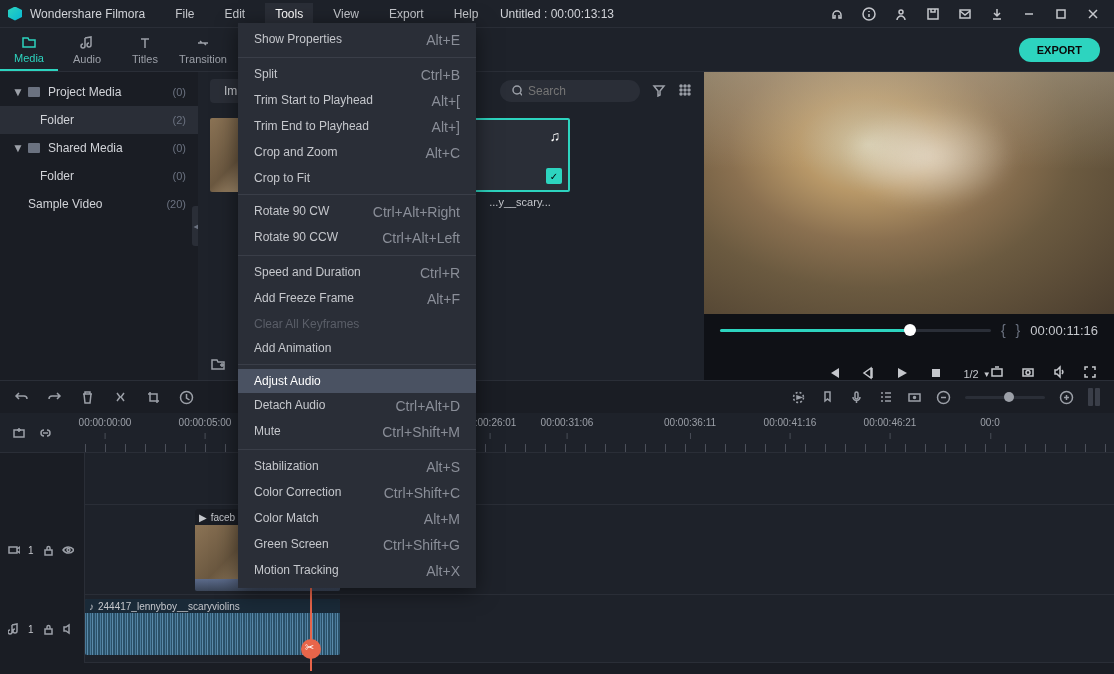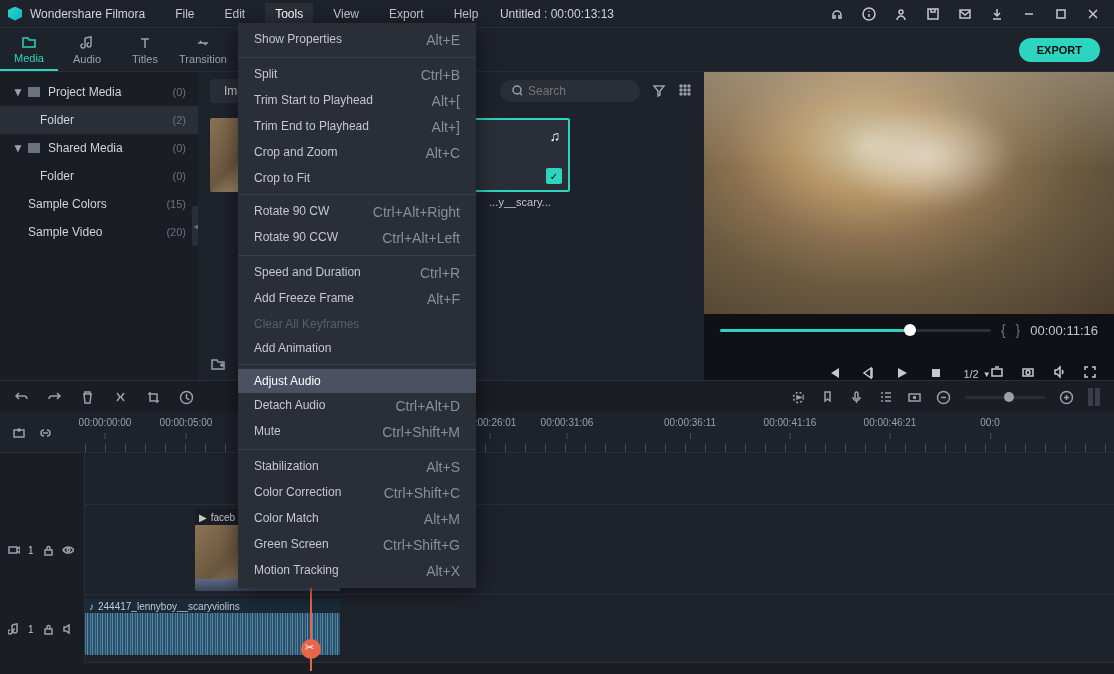--- a/index.html
+++ b/index.html
@@ -199,25 +199,20 @@
         <span class="side-label">Shared Media</span>
         <span class="side-count">(0)</span>
       </div>
       <div class="side-item" style="padding-left: 24px;">
         <span class="side-chevron"></span>
         <span class="side-label">Folder</span>
         <span class="side-count">(0)</span>
       </div>
       <div class="side-item">
         <span class="side-chevron"></span>
-        <span class="side-label">Sample Colors</span>
-        <span class="side-count">(15)</span>
-      </div>
-      <div class="side-item">
-        <span class="side-chevron"></span>
         <span class="side-label">Sample Video</span>
         <span class="side-count">(20)</span>
       </div>
       <div class="side-splitter">◀</div>
   </div>
   <div class="content">
     <div class="content-bar">
       <button class="imp-btn">Im</button>
       <div class="search">
         <svg width="12" height="12" stroke="#9ca0a8" fill="none" stroke-width="1.5">
@@ -375,21 +370,21 @@
           <rect x="2" y="4" width="10" height="7"></rect>
           <path d="M7 2v4M5 4h4"></path>
         </svg>
       <svg>
           <path d="M6 4a3 3 0 0 0 0 6M9 4a3 3 0 0 1 0 6M5 7h5"></path>
         </svg>
     </div>
     <div class="ruler-marks" id="ruler-marks">
       <div class="minor-ticks"></div>
     <span class="ruler-tick" style="left: 20px;">00:00:00:00</span>
-        <span class="ruler-tick" style="left: 101px;">00:00:05:00</span>
+        <span class="ruler-tick" style="left: 120px;">00:00:05:00</span>
         <span class="ruler-tick" style="left: 305px;">00:00:20:20</span>
         <span class="ruler-tick" style="left: 405px;">00:00:26:01</span>
         <span class="ruler-tick" style="left: 482px;">00:00:31:06</span>
         <span class="ruler-tick" style="left: 605px;">00:00:36:11</span>
         <span class="ruler-tick" style="left: 705px;">00:00:41:16</span>
         <span class="ruler-tick" style="left: 805px;">00:00:46:21</span>
         <span class="ruler-tick" style="left: 905px;">00:0</span>
       </div>
   </div>
   <div style="position:relative;flex:1">

